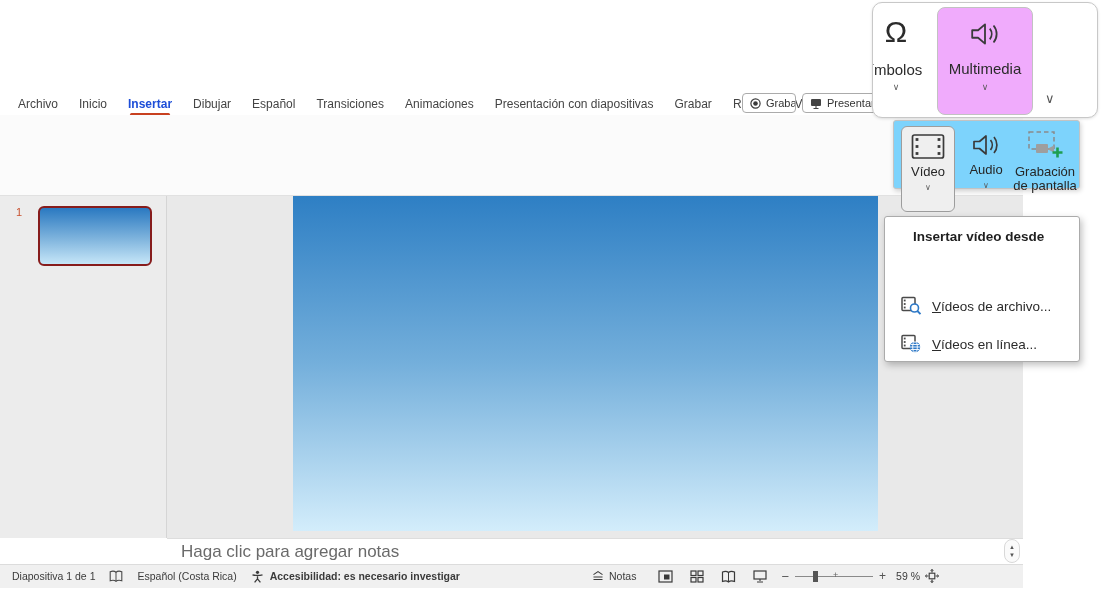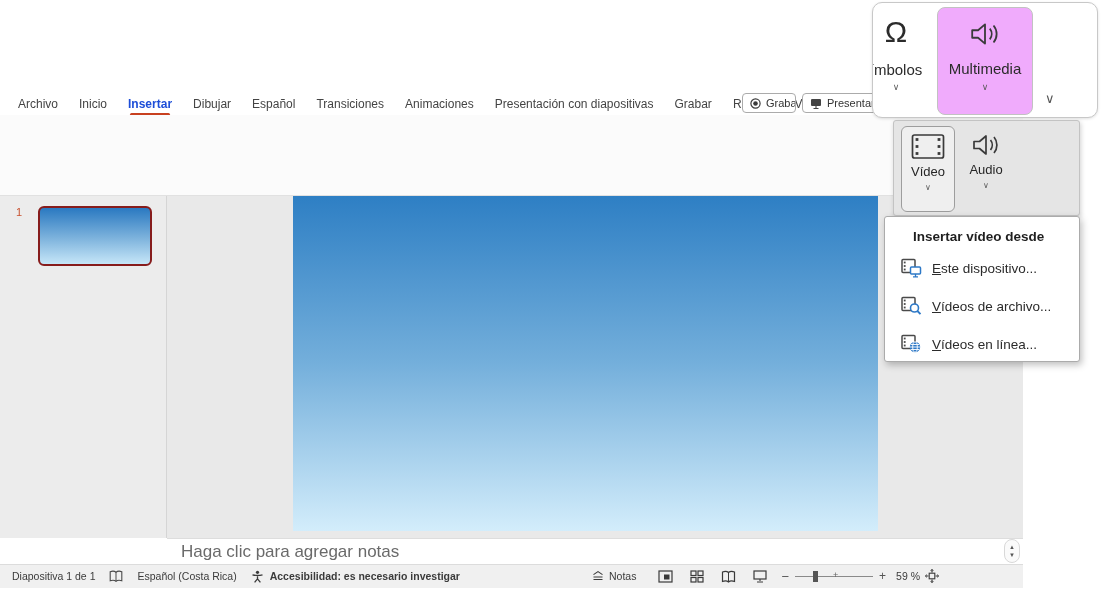--- a/index.html
+++ b/index.html
@@ -64,21 +64,21 @@
   .ztrack { width:78px; height:1px; background:#8a8a8a; position:relative; margin:0 6px; }
   .ztrack .handle { position:absolute; left:18px; top:-5px; width:5px; height:11px; background:#555; }
   .ztrack .mid { position:absolute; left:38px; top:-6px; font-size:9px; color:#666; }
 
   
   .ov1 { left:872px; top:2px; width:226px; height:116px; background:#fff; border:1px solid #c8c8c8; border-radius:10px;
          box-shadow:0 1px 3px rgba(0,0,0,.12); overflow:hidden; z-index:40; }
   .ovbtn { position:absolute; display:flex; flex-direction:column; align-items:center; color:#2b2b2b; }
   .mmbtn { left:64px; top:4px; width:96px; height:108px; background:#f0abfc; border:1px solid #c2c2c2; border-radius:8px;
            justify-content:flex-start; padding-top:12px; }
-  .ov2 { left:893px; top:120px; width:187px; height:96px; background:#e5e5e5; border:1px solid #c3c3c3; border-radius:3px;
+  .ov2 { left:893px; top:120px; width:187px; height:69px; background:#7dd3fc; border:1px solid #c3c3c3; border-radius:3px;
          box-shadow:1px 2px 5px rgba(0,0,0,.18); z-index:41; }
   .vbtn { left:7px; top:5px; width:54px; height:86px; background:#efefef; border:1px solid #9d9d9d; border-radius:6px; padding-top:6px; }
   .ov2 .lbl { font-size:13px; color:#262626; margin-top:5px; line-height:14px; text-align:center; }
   .ov3 { left:884px; top:216px; width:196px; height:146px; background:#fff; border:1px solid #ababab; border-radius:3px;
          box-shadow:2px 3px 7px rgba(0,0,0,.25); z-index:42; }
   .ov3 .hdr { position:absolute; left:16px; top:12px; font-size:13.5px; font-weight:bold; color:#1f1f1f;padding-left:12px; }
   .mitem { position:absolute; left:10px; width:178px; height:30px; display:flex; align-items:center; gap:10px;
            font-size:13.5px; color:#2b2b2b; padding-left:6px; }
   .mitem .u { text-decoration:underline; }
 </style>
@@ -518,39 +518,36 @@
   <div class="ovbtn" style="left:66px;top:11px;width:52px">
     <span>
       <svg width="30" height="26" viewBox="0 0 30 26">
           <path d="M3 9.5h5.5L15 4v18l-6.5-5.5H3z" fill="none" stroke="#3a3a3a" stroke-width="1.7" stroke-linejoin="round"></path>
           <path d="M19.5 8a8 8 0 010 10M23 5a12.5 12.5 0 010 16" fill="none" stroke="#3a3a3a" stroke-width="1.7"></path>
         </svg>
     </span>
     <span class="lbl">Audio</span>
     <span class="chev" style="font-size:8px;margin-top:5px">∨</span>
   </div>
+  <div class="ovbtn" style="left:118px;top:9px;width:66px">
+    <span>
+      <svg width="36" height="30" viewBox="0 0 36 30">
+          <rect x="2" y="2" width="25" height="17" fill="none" stroke="#8a8a8a" stroke-width="1.5" stroke-dasharray="4.5 3"></rect>
+          <rect x="9" y="14" width="12" height="9" rx="1" fill="#9e9e9e"></rect>
+          <path d="M21 18.5l6-3v7l-6-3z" fill="#9e9e9e"></path>
+          <path d="M30.5 17.5v10M25.5 22.5h10" stroke="#1e9e50" stroke-width="2.6"></path>
+        </svg>
+    </span>
+    <span class="lbl pre">Grabación
+de pantalla</span>
+  </div>
 </div>
 
 <div class="abs ov3">
   <span class="hdr">Insertar vídeo desde</span>
-  <div class="mitem" style="top:36px">
-    <span>
-      <svg width="21" height="20">
-          <rect x="1" y="1.5" width="13" height="13" rx="1" fill="none" stroke="#4a4a4a" stroke-width="1.5"></rect>
-          <g fill="#4a4a4a">
-            <rect x="2.8" y="3.6" width="1.8" height="1.8"></rect>
-            <rect x="2.8" y="7.1" width="1.8" height="1.8"></rect>
-            <rect x="2.8" y="10.6" width="1.8" height="1.8"></rect>
-          </g>
-          <rect x="9.5" y="9" width="10" height="7" rx="1" fill="#fff" stroke="#2e79c7" stroke-width="1.5"></rect>
-          <path d="M14.5 16v2.2M12 18.8h5" stroke="#2e79c7" stroke-width="1.3"></path>
-        </svg>
-    </span>
-    <span><span class="u">E</span><span>ste dispositivo...</span></span>
-  </div>
   <div class="mitem" style="top:74px">
     <span>
       <svg width="21" height="20">
           <rect x="1" y="1.5" width="13" height="13" rx="1" fill="none" stroke="#4a4a4a" stroke-width="1.5"></rect>
           <g fill="#4a4a4a">
             <rect x="2.8" y="3.6" width="1.8" height="1.8"></rect>
             <rect x="2.8" y="7.1" width="1.8" height="1.8"></rect>
             <rect x="2.8" y="10.6" width="1.8" height="1.8"></rect>
           </g>
           <circle cx="13.5" cy="12" r="4" fill="#fff" stroke="#2e79c7" stroke-width="1.6"></circle>

